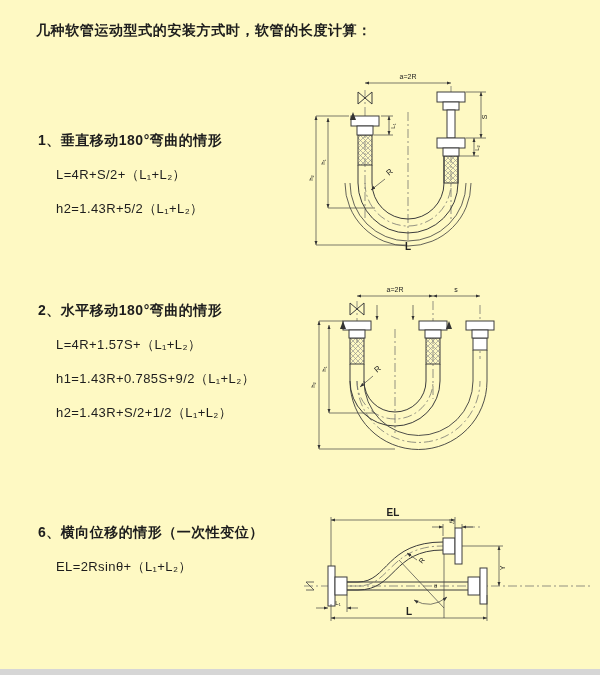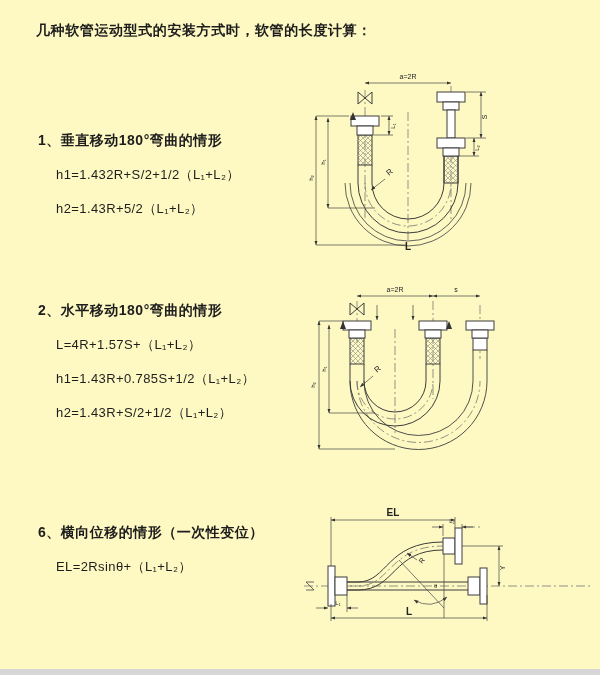--- a/index.html
+++ b/index.html
@@ -15,28 +15,28 @@
 </style>
 </head>
 <body>
 
 <div class="page">
 
   <div class="title">几种软管运动型式的安装方式时，软管的长度计算：</div>
 
   <div class="sec" style="top:104px;margin-top:28px;">
     <div class="sec-h">1、垂直移动180°弯曲的情形</div>
-    <div class="f">h1=1.432R+S/2+1/2（L₁+L₂）</div>
+    <div class="f">L=4R+S/2+（L₁+L₂）</div>
     <div class="f">h2=1.43R+5/2（L₁+L₂）</div>
   </div>
 
   <div class="sec" style="top:302px;">
     <div class="sec-h">2、水平移动180°弯曲的情形</div>
     <div class="f">L=4R+1.57S+（L₁+L₂）</div>
-    <div class="f">h1=1.43R+0.785S+1/2（L₁+L₂）</div>
+    <div class="f">h1=1.43R+0.785S+9/2（L₁+L₂）</div>
     <div class="f">h2=1.43R+S/2+1/2（L₁+L₂）</div>
   </div>
 
   <div class="sec" style="top:524px;">
     <div class="sec-h">6、横向位移的情形（一次性变位）</div>
     <div class="f">EL=2Rsinθ+（L₁+L₂）</div>
   </div>
 
   <svg class="diag" style="left:303px;top:68px;" width="285" height="185" viewBox="0 0 285 185">
     <defs>

